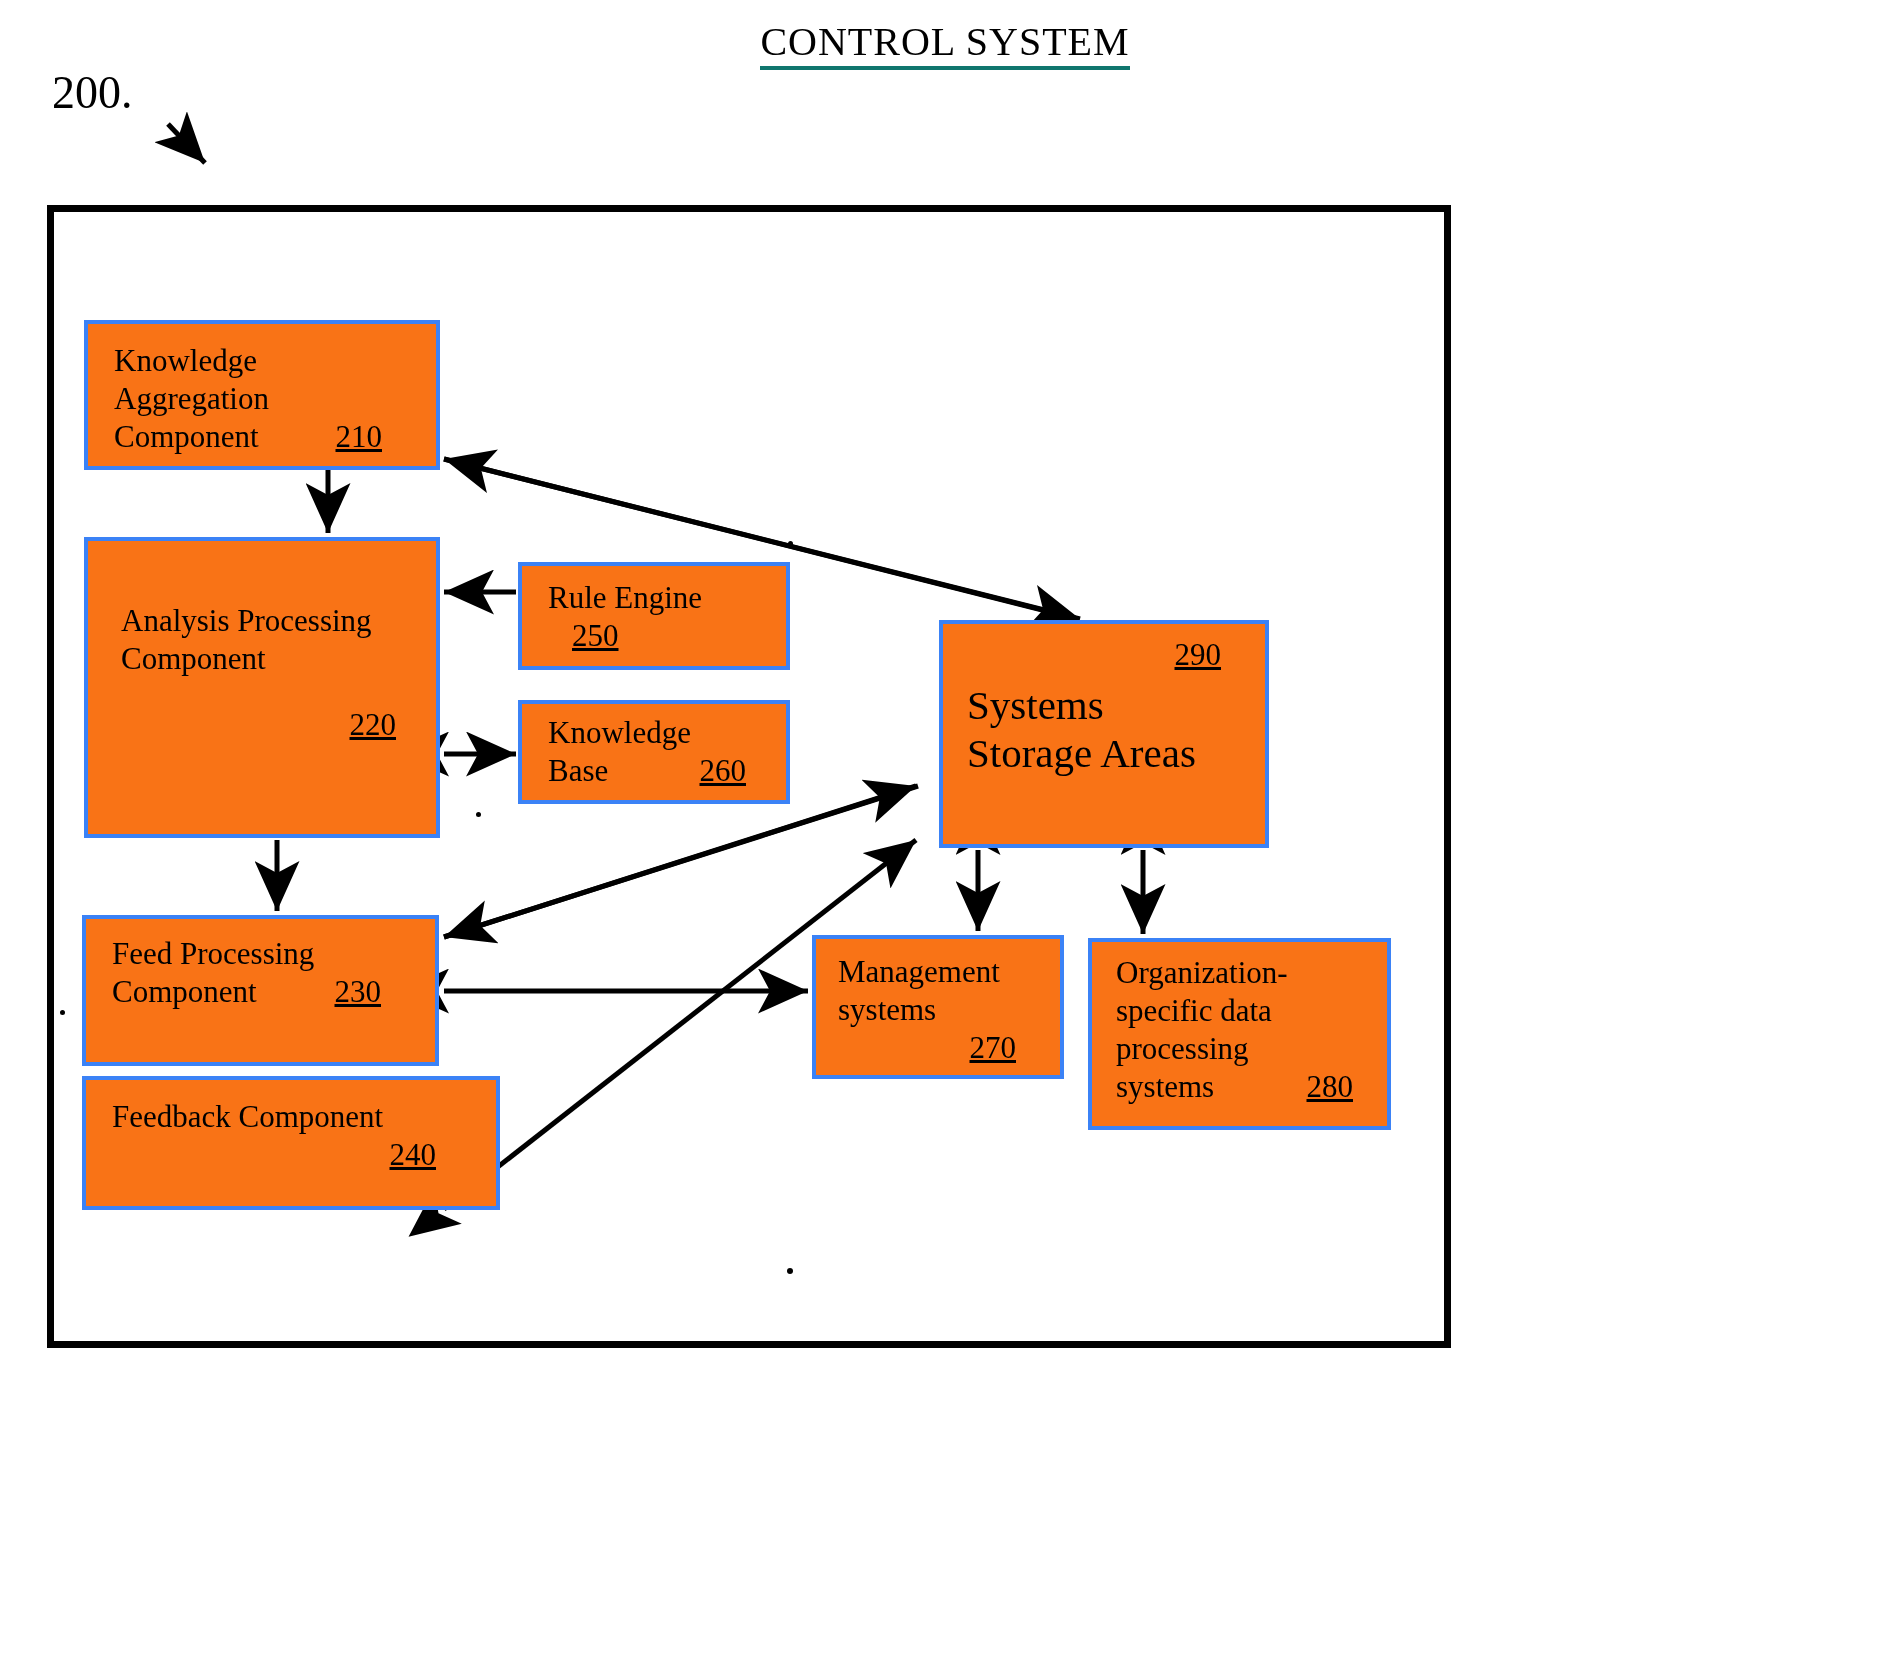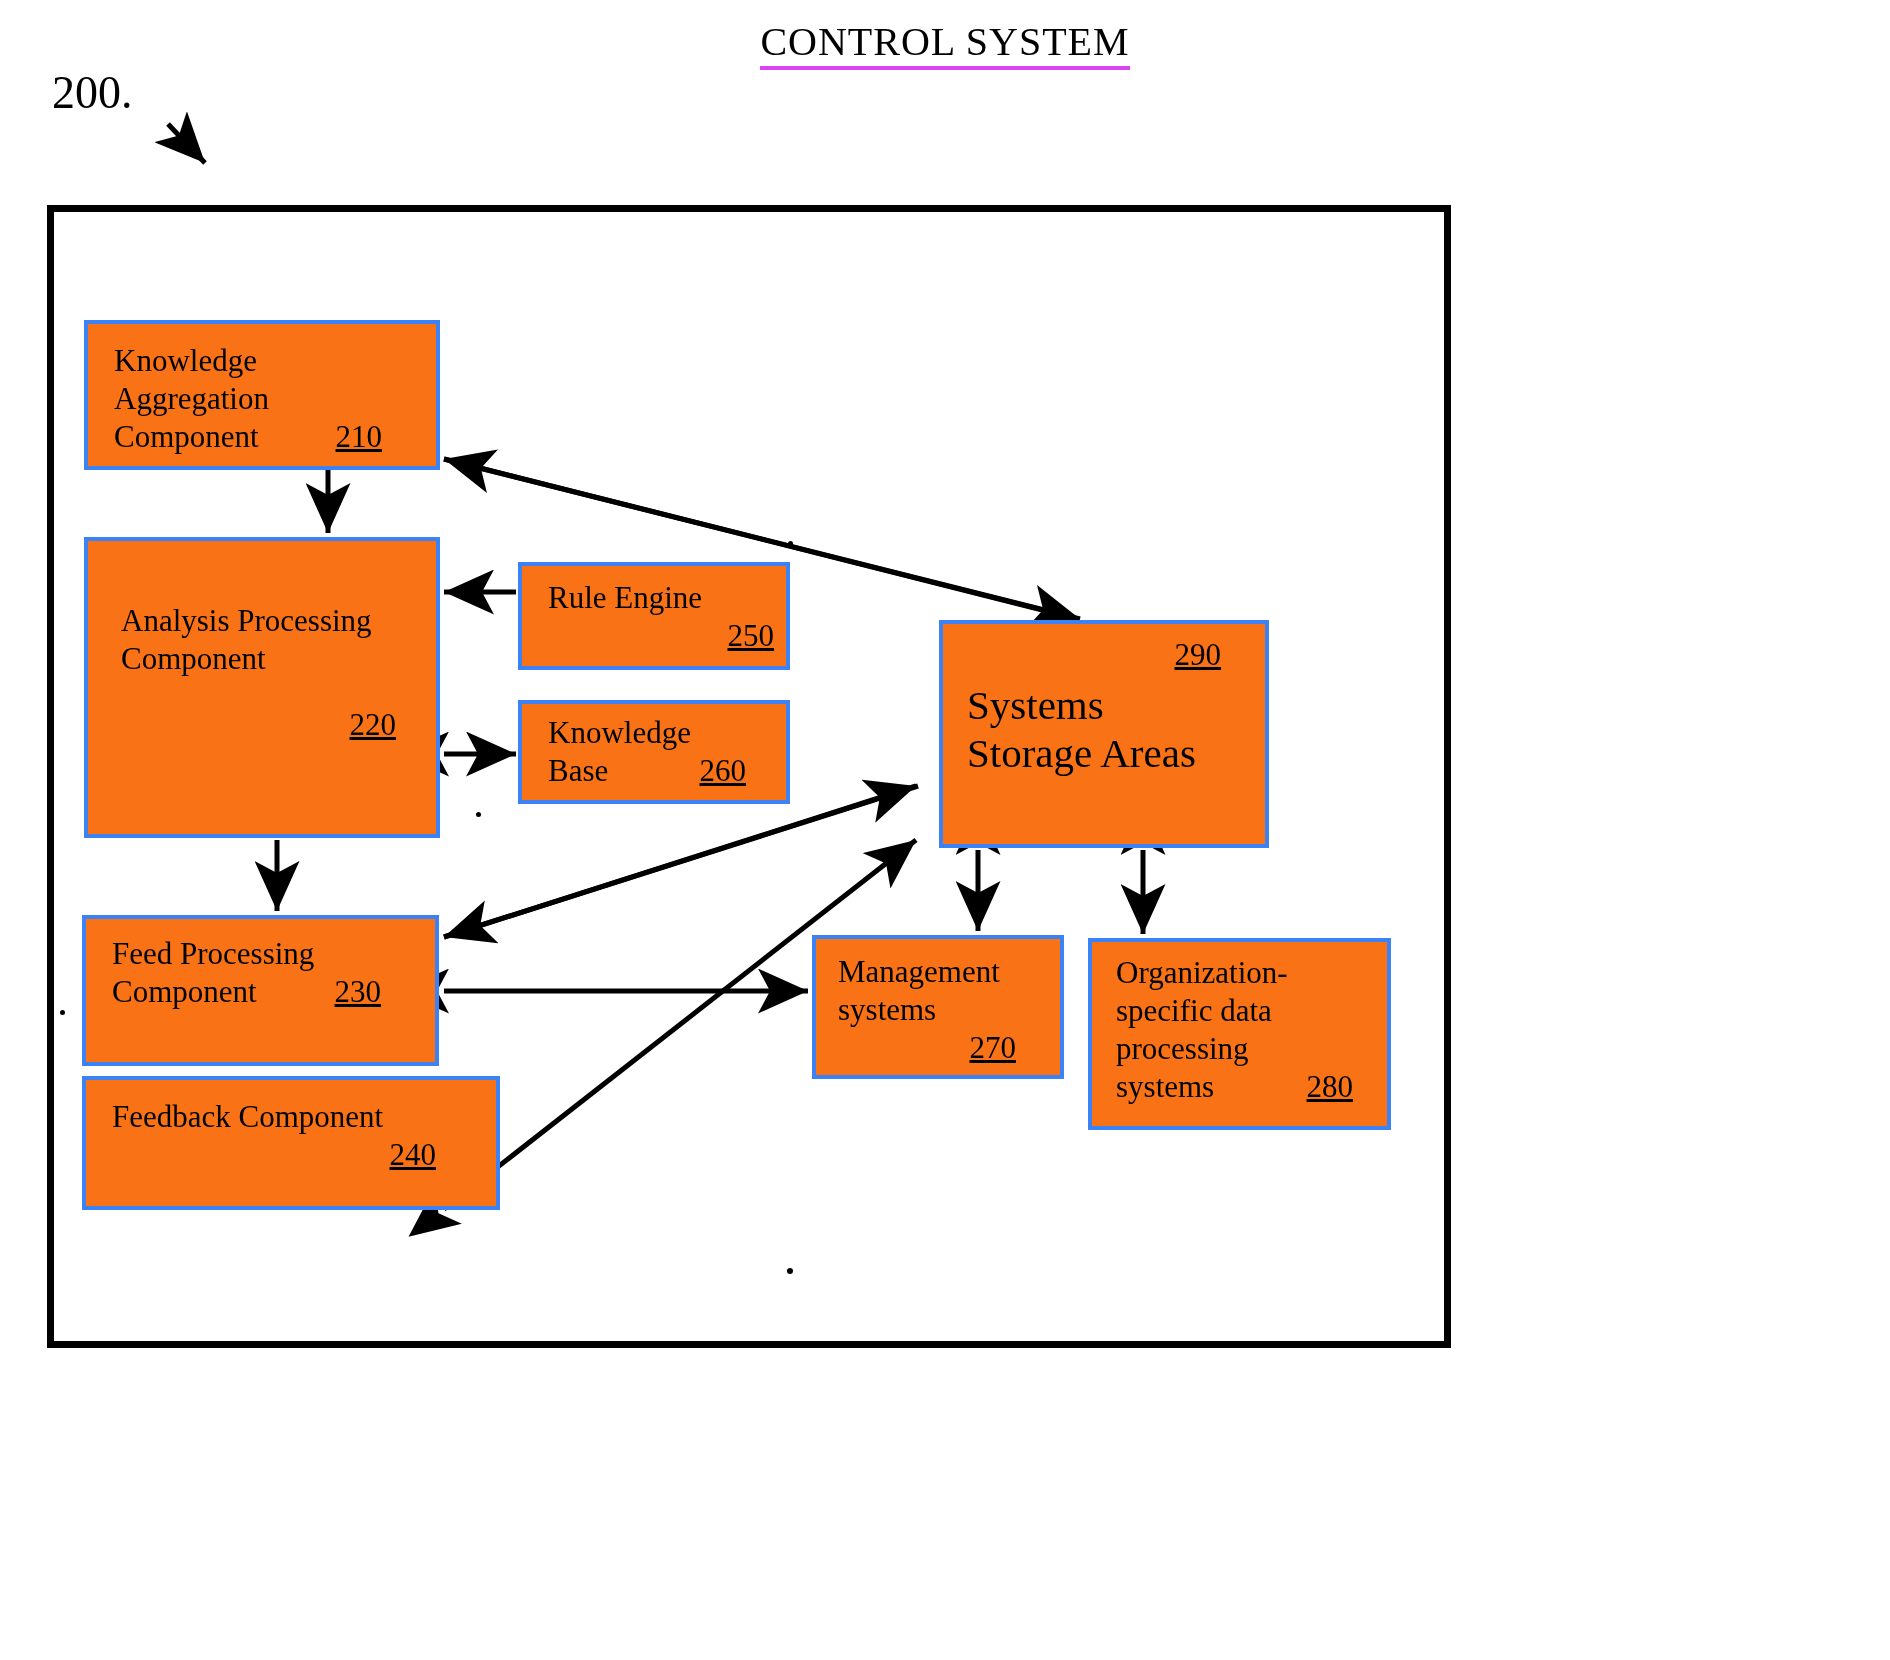--- a/index.html
+++ b/index.html
@@ -23,21 +23,21 @@
     position: absolute;
     left: 0;
     top: 18px;
     width: 1890px;
     text-align: center;
     font-size: 40px;
     letter-spacing: 1px;
     font-weight: 400;
   }
   #figure-title span {
-    border-bottom: 4px solid #d946ef;
+    border-bottom: 4px solid #0f766e;
     padding-bottom: 2px;
   }
   
   #figure-ref {
     position: absolute;
     left: 52px;
     top: 66px;
     font-size: 46px;
     font-weight: 400;
   }
@@ -195,21 +195,21 @@
       <div>Feedback Component</div>
       <div style="text-align:right; padding-right:48px;">
         <span class="refnum">240</span>
       </div>
     </div>
   </div>
 
   <div class="node" id="node-250">
     <div class="txt" style="top:13px;">
       <div>Rule Engine</div>
-      <div style="text-align:right; padding-left:24px;">
+      <div style="text-align:left; padding-left:24px;">
         <span class="refnum">250</span>
       </div>
     </div>
   </div>
 
   <div class="node" id="node-260">
     <div class="txt" style="top:10px;">
       <div>Knowledge</div>
       <div style="display:flex; justify-content:space-between; align-items:baseline;text-align:center;">
         <span>Base</span>

